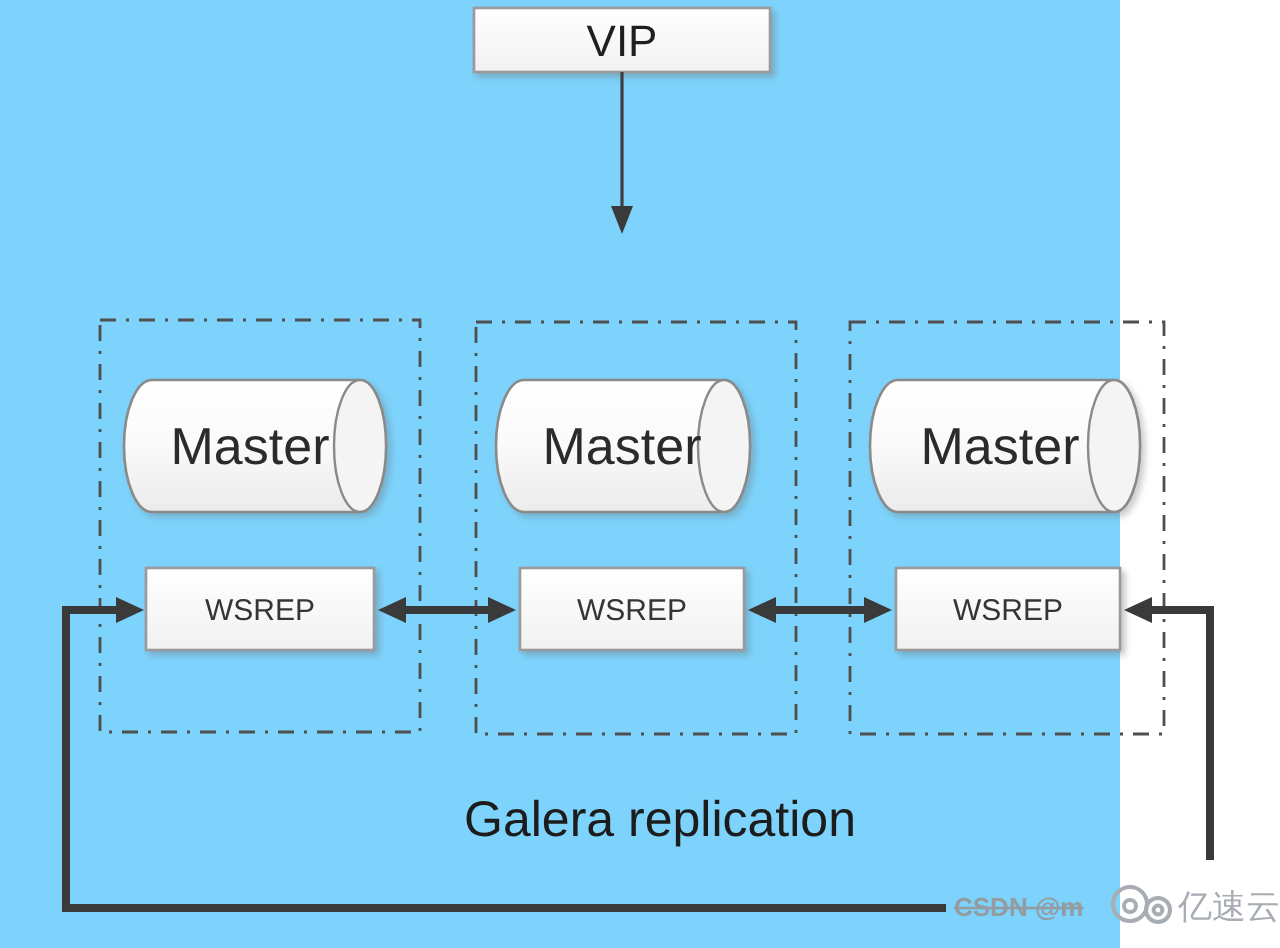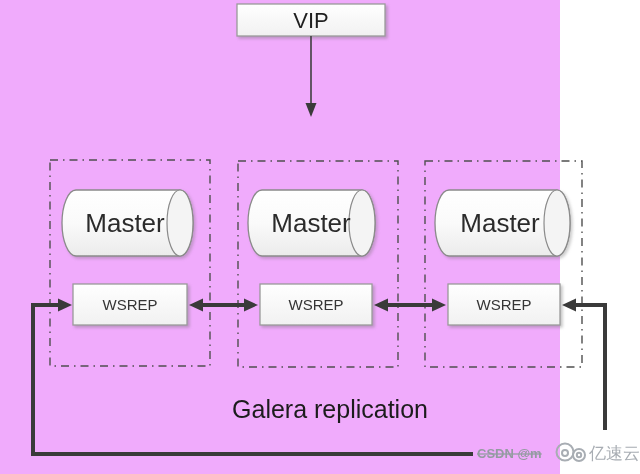--- a/index.html
+++ b/index.html
@@ -8,21 +8,21 @@
     background: #ffffff;
     width: 640px;
     height: 474px;
     overflow: hidden;
     font-family: "Liberation Sans", "DejaVu Sans", sans-serif;
   }
   #stage {
     position: relative;
     width: 560px;
     height: 474px;
-    background: #f0abfc;
+    background: #7dd3fc;
   }
   svg { display: block; }
 
   .solid-box {
     fill: url(#boxGrad);
     stroke: #9a9a9a;
     stroke-width: 1.3;
     filter: drop-shadow(2px 2.5px 1.5px rgba(110,110,110,0.40));
   }
   .dashed-box {

